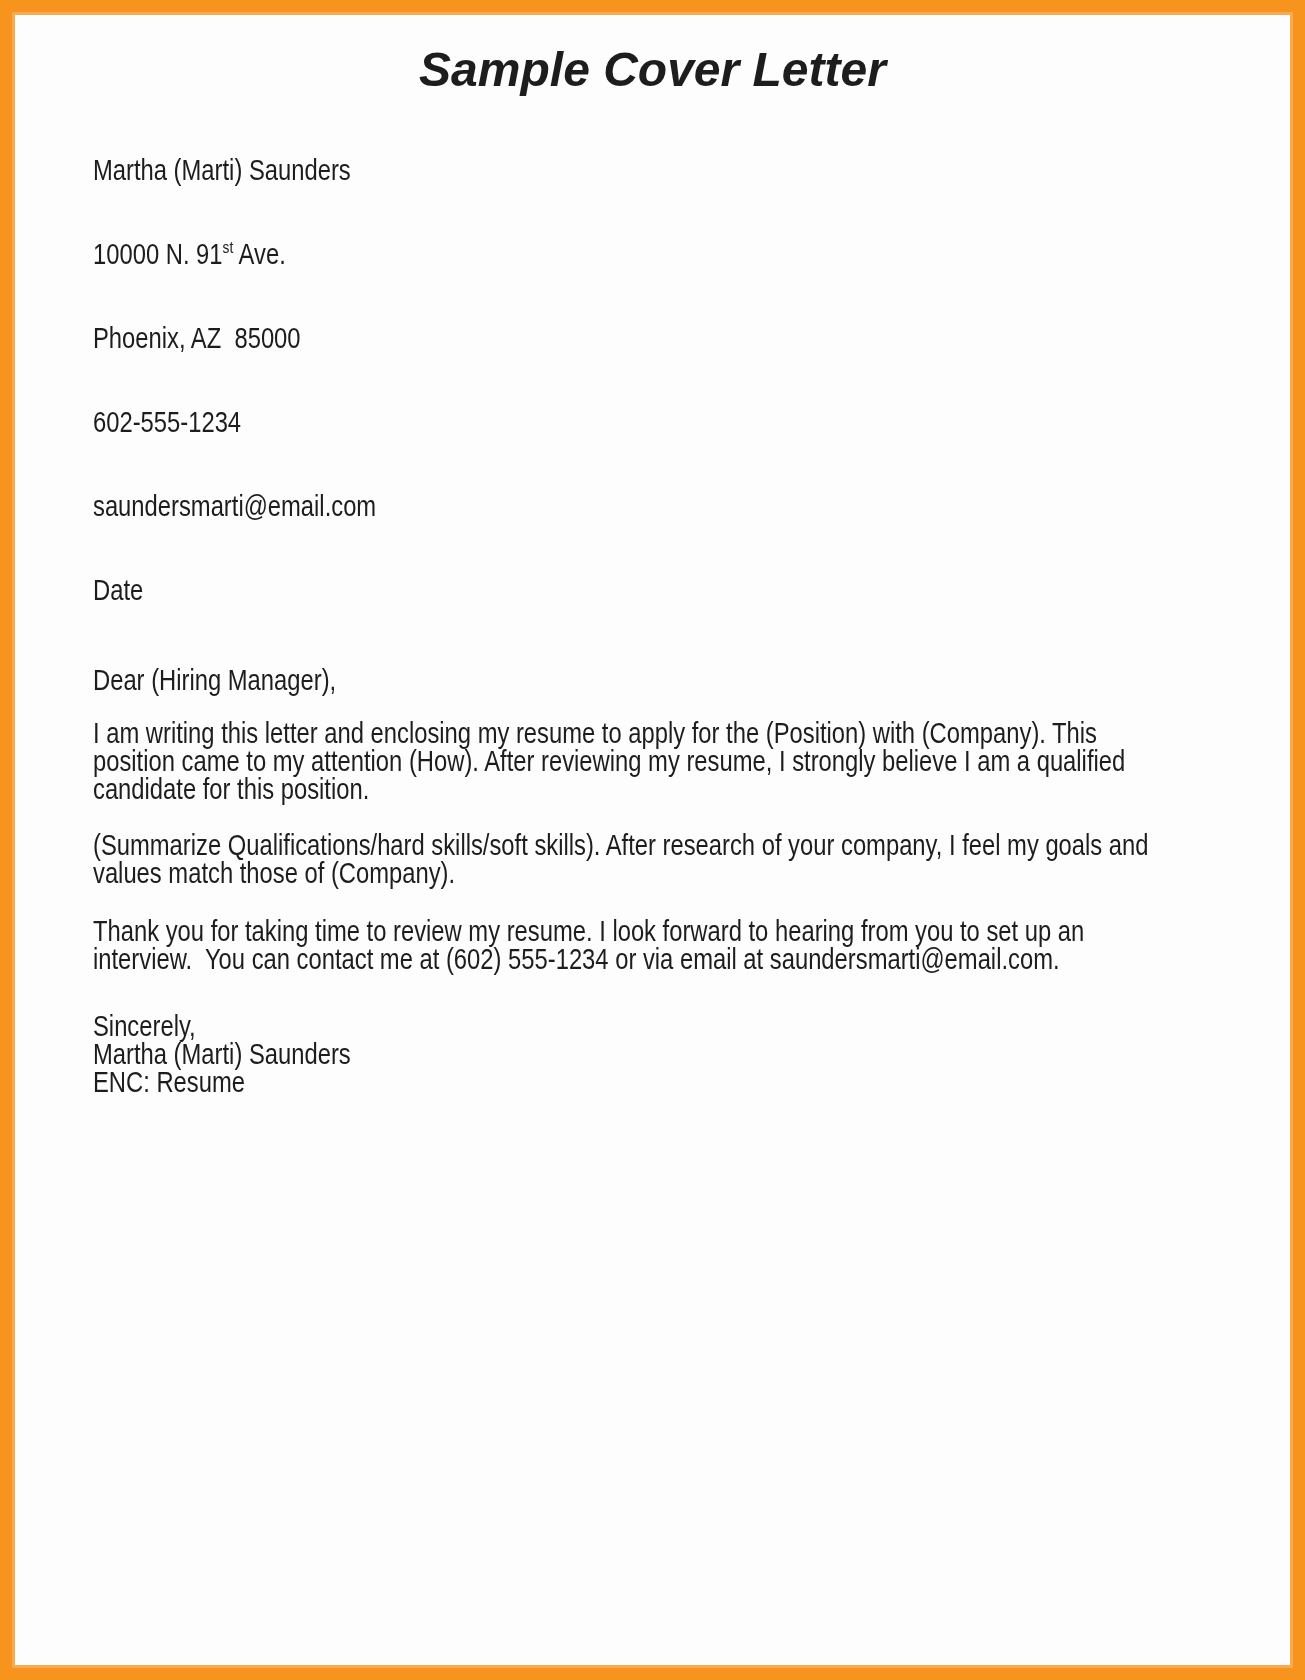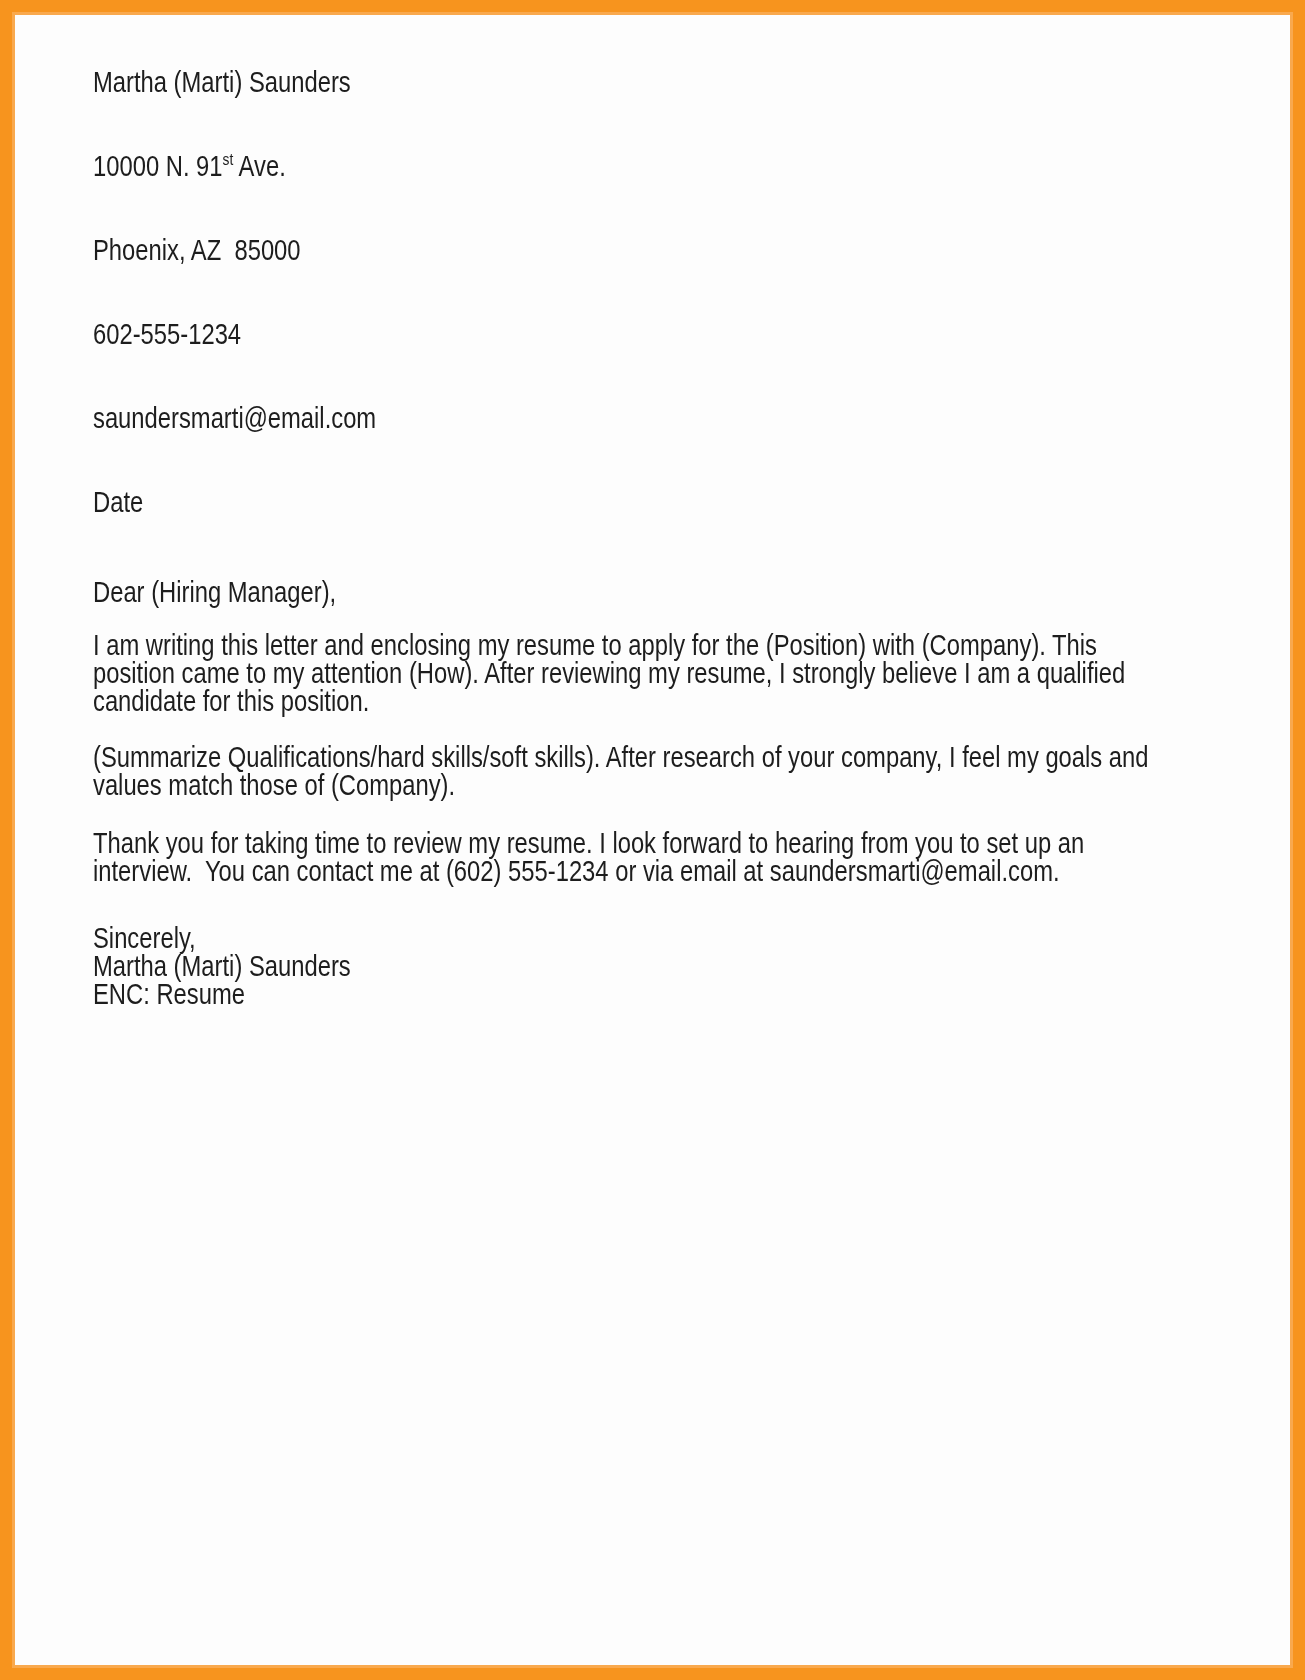--- a/index.html
+++ b/index.html
@@ -55,20 +55,21 @@
     font-size: 0.58em;
     line-height: 0;
     vertical-align: super;
   }
 </style>
 </head>
 <body>
 
 <div class="page">
 
+  <h1 class="title">Sample Cover Letter</h1>
 
   <div class="narrow">
 
     <div class="sender">
       <div>Martha (Marti) Saunders</div>
       <div><span>10000 N. 91</span><sup class="ordinal">st</sup><span> Ave.</span></div>
       <div>Phoenix, AZ  85000</div>
       <div>602-555-1234</div>
       <div>saundersmarti@email.com</div>
     </div>

